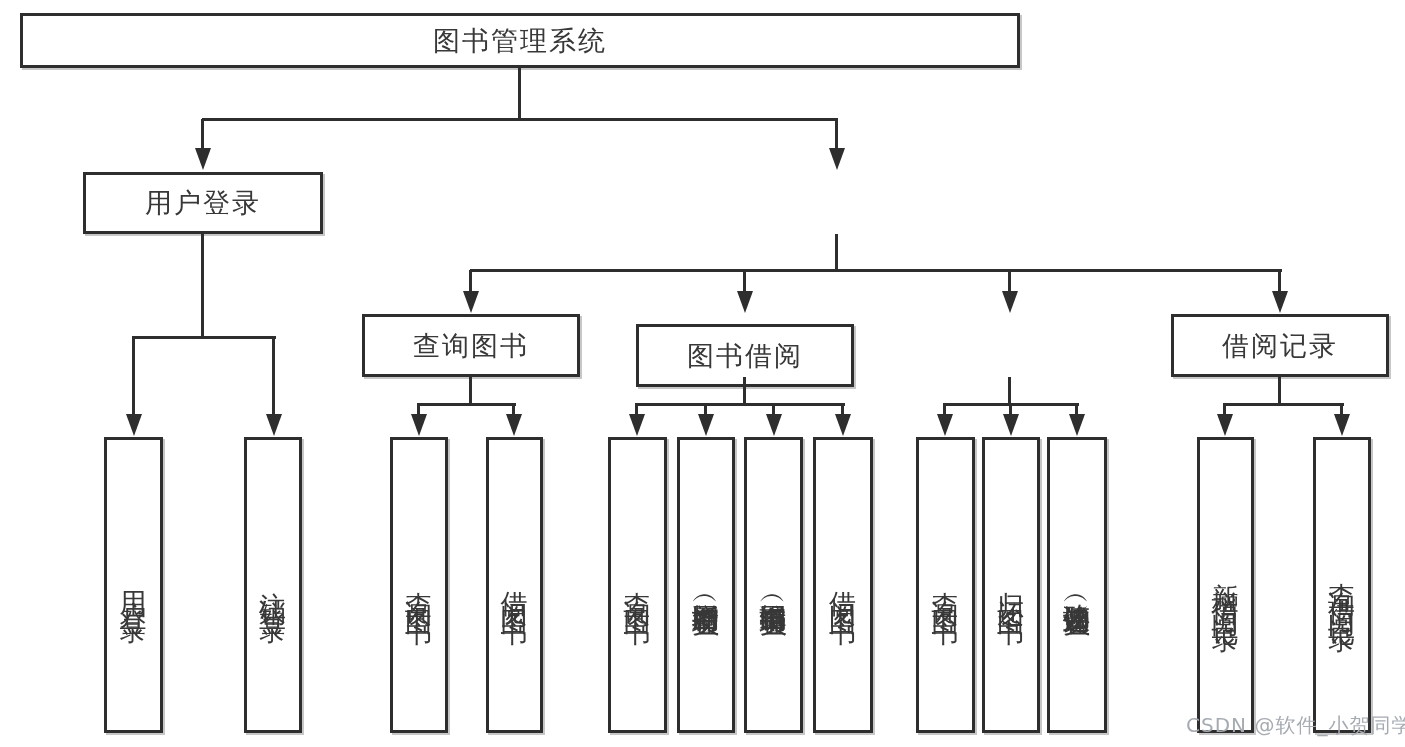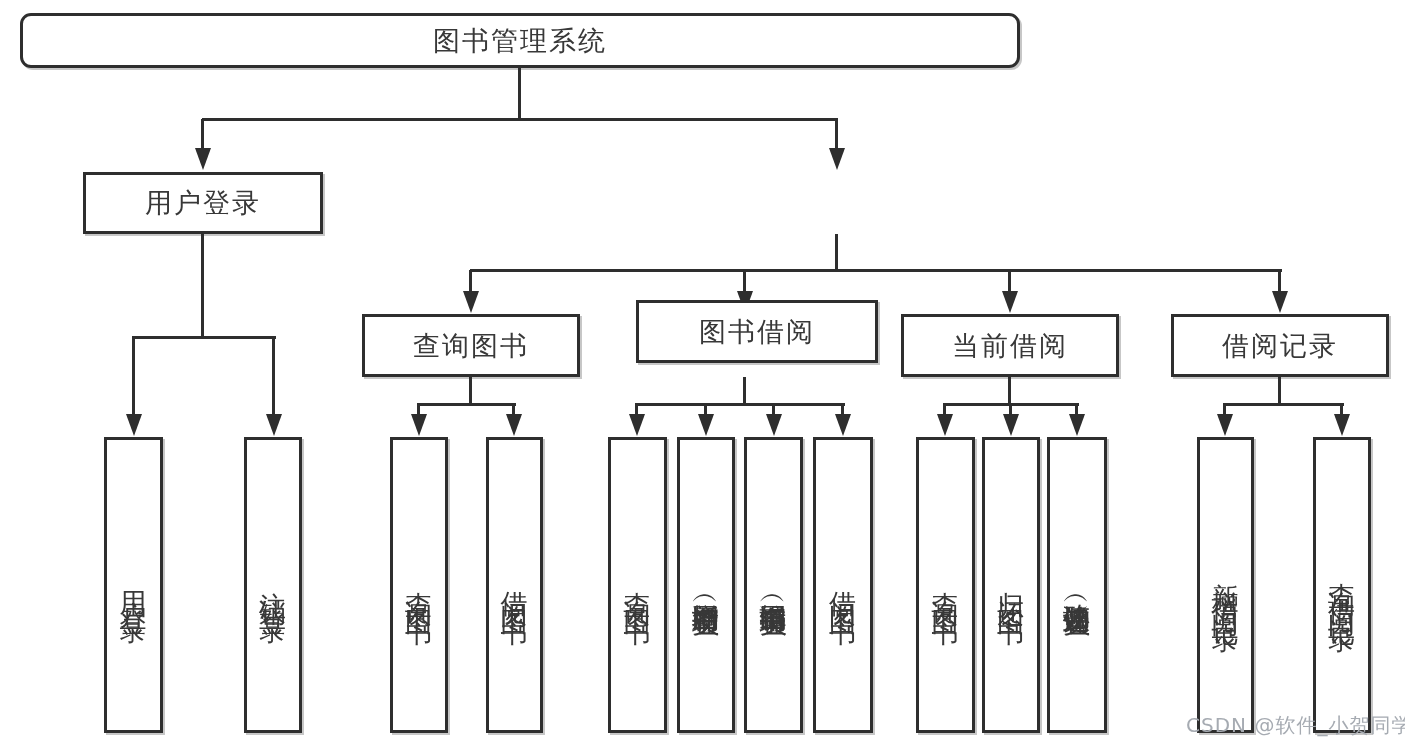--- a/index.html
+++ b/index.html
@@ -51,21 +51,21 @@
     letter-spacing: 1px;
     z-index: 5;
     white-space: nowrap;
   }
 </style>
 </head>
 <body>
 
 <div class="canvas">
 
-  <div class="box" style="left:20px; top:13px; width:1000px; height:55px;border-radius:11px;">图书管理系统</div>
+  <div class="box" style="left:20px; top:13px; width:1000px; height:55px;">图书管理系统</div>
 
   <div class="lv" style="left:518px; top:68px; height:53px;"></div>
   <div class="lh" style="left:202px; top:118px; width:636px;"></div>
   <div class="lv" style="left:201px; top:119px; height:32px;"></div>
   <div class="arrow" style="left:195px; top:148px;"></div>
   <div class="lv" style="left:835px; top:119px; height:32px;"></div>
   <div class="arrow" style="left:829px; top:148px;"></div>
 
   <div class="box" style="left:83px; top:172px; width:240px; height:62px;">用户登录</div>
 
@@ -81,22 +81,21 @@
   <div class="lv" style="left:469px; top:270px; height:26px;"></div>
   <div class="arrow" style="left:463px; top:291px;"></div>
   <div class="lv" style="left:743px; top:270px; height:26px;"></div>
   <div class="arrow" style="left:737px; top:291px;"></div>
   <div class="lv" style="left:1008px; top:270px; height:26px;"></div>
   <div class="arrow" style="left:1002px; top:291px;"></div>
   <div class="lv" style="left:1278px; top:270px; height:26px;"></div>
   <div class="arrow" style="left:1272px; top:291px;"></div>
 
   <div class="box" style="left:362px; top:314px; width:218px; height:63px;">查询图书</div>
-  <div class="box" style="left:636px; top:300px; width:242px; height:63px;">图书借阅</div>
-  <div class="box" style="left:901px; top:314px; width:218px; height:63px;">当前借阅</div>
+  <div class="box" style="left:636px; top:324px; width:218px; height:63px;">图书借阅</div>
   <div class="box" style="left:1171px; top:314px; width:218px; height:63px;">借阅记录</div>
 
   <div class="lv" style="left:469px; top:377px; height:29px;"></div>
   <div class="lh" style="left:417px; top:403px; width:99px;"></div>
   <div class="lv" style="left:417px; top:404px; height:14px;"></div>
   <div class="arrow" style="left:411px; top:414px;"></div>
   <div class="lv" style="left:512px; top:404px; height:14px;"></div>
   <div class="arrow" style="left:506px; top:414px;"></div>
 
   <div class="lv" style="left:743px; top:377px; height:29px;"></div>

